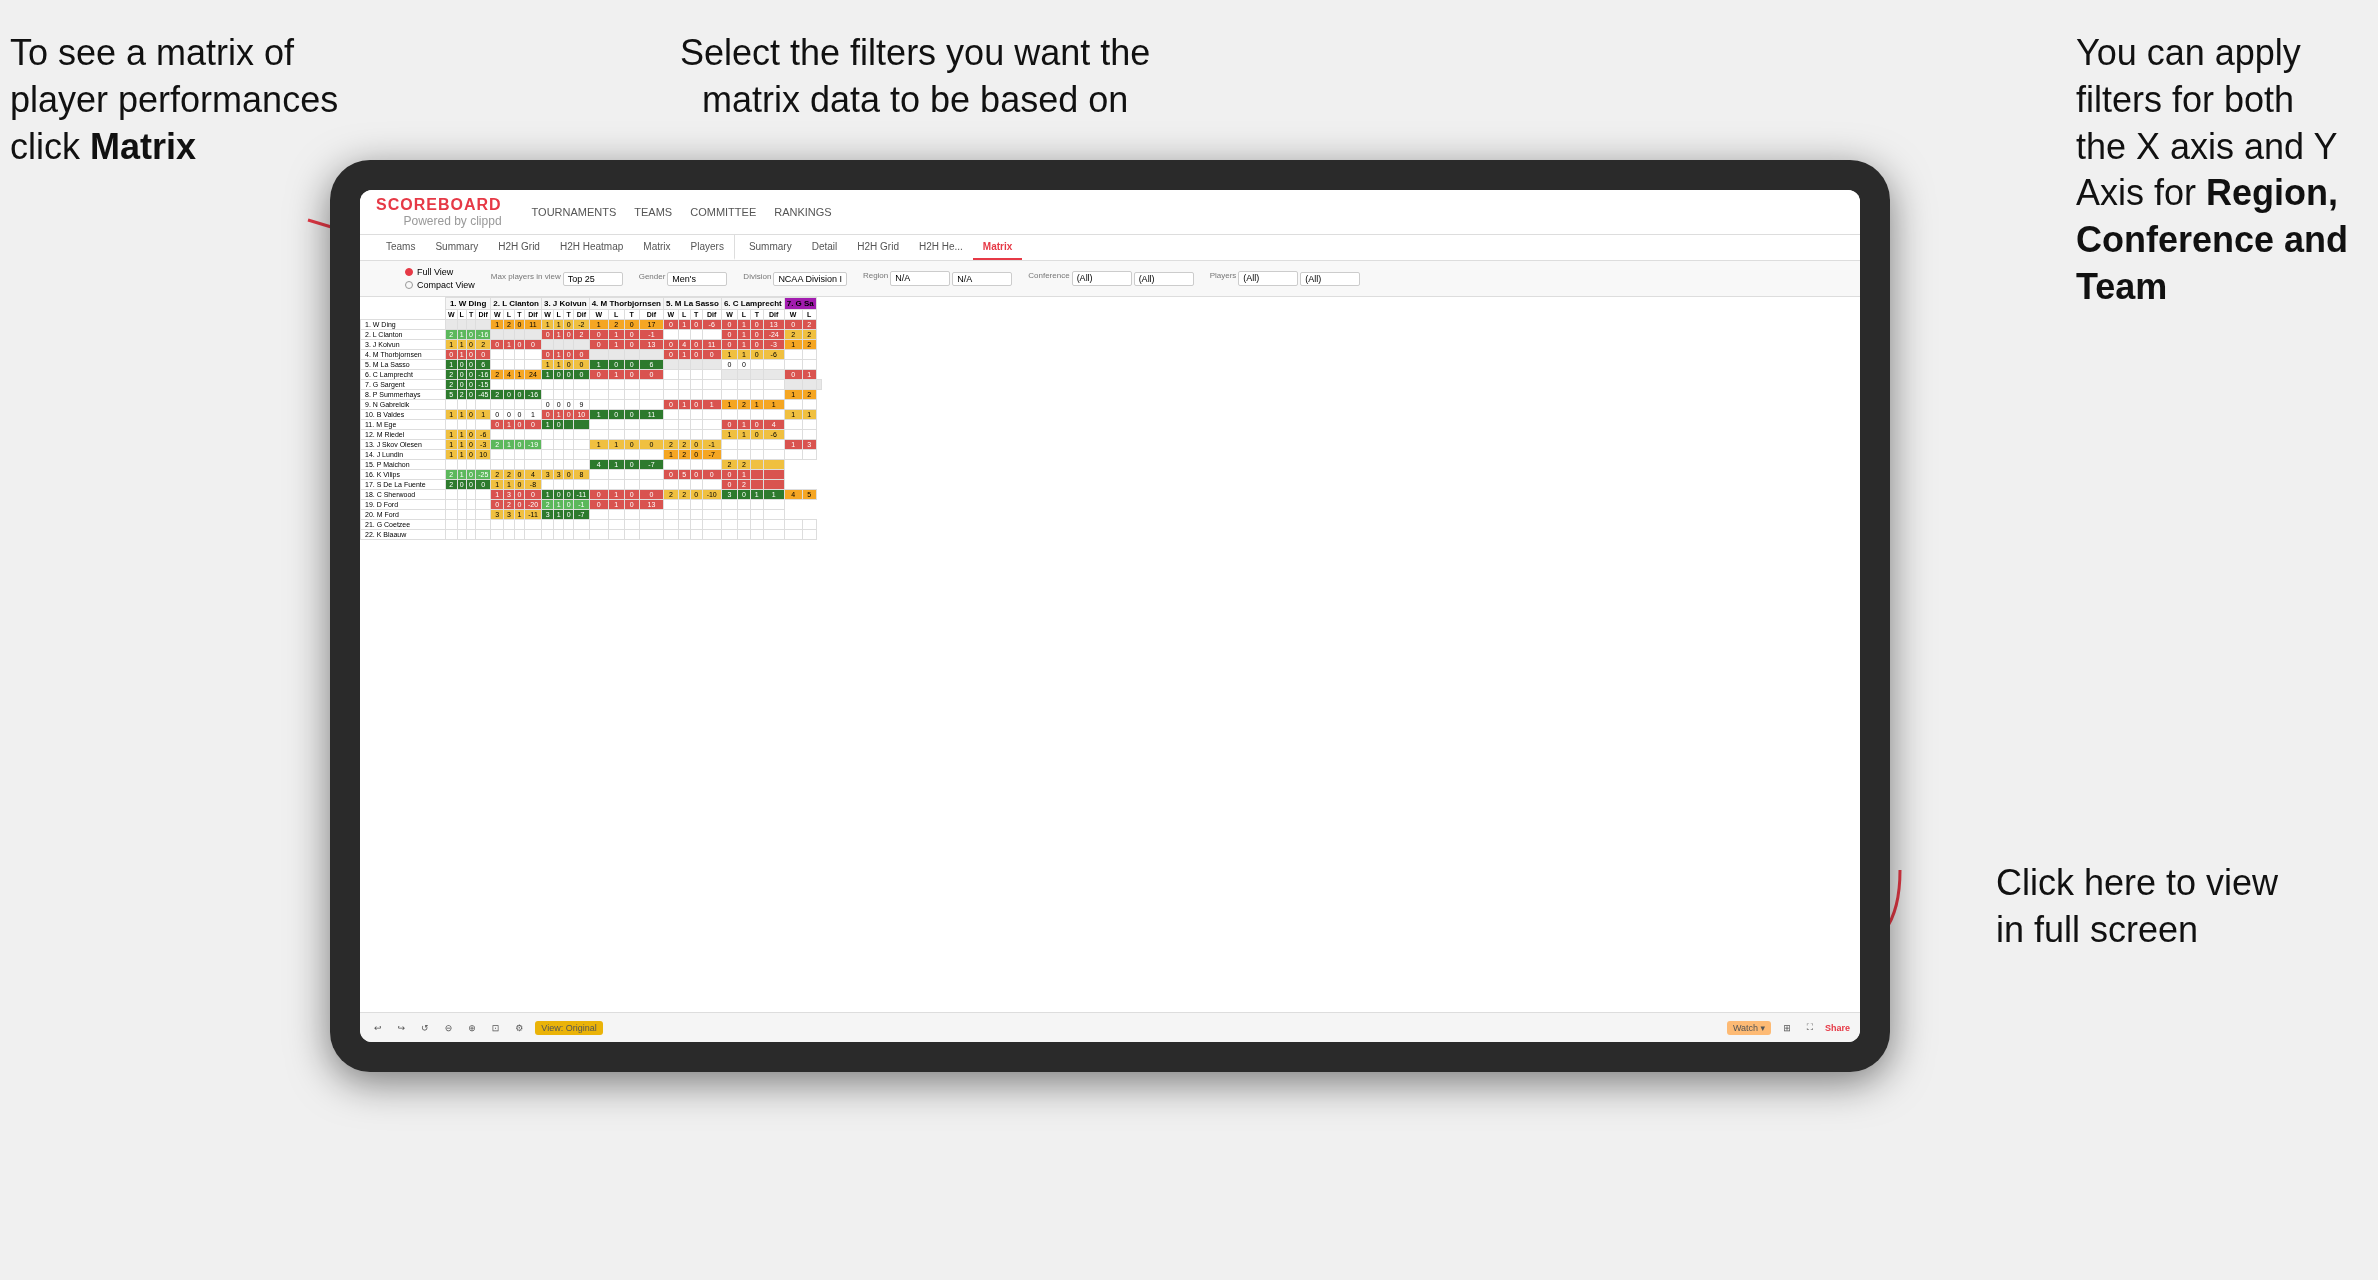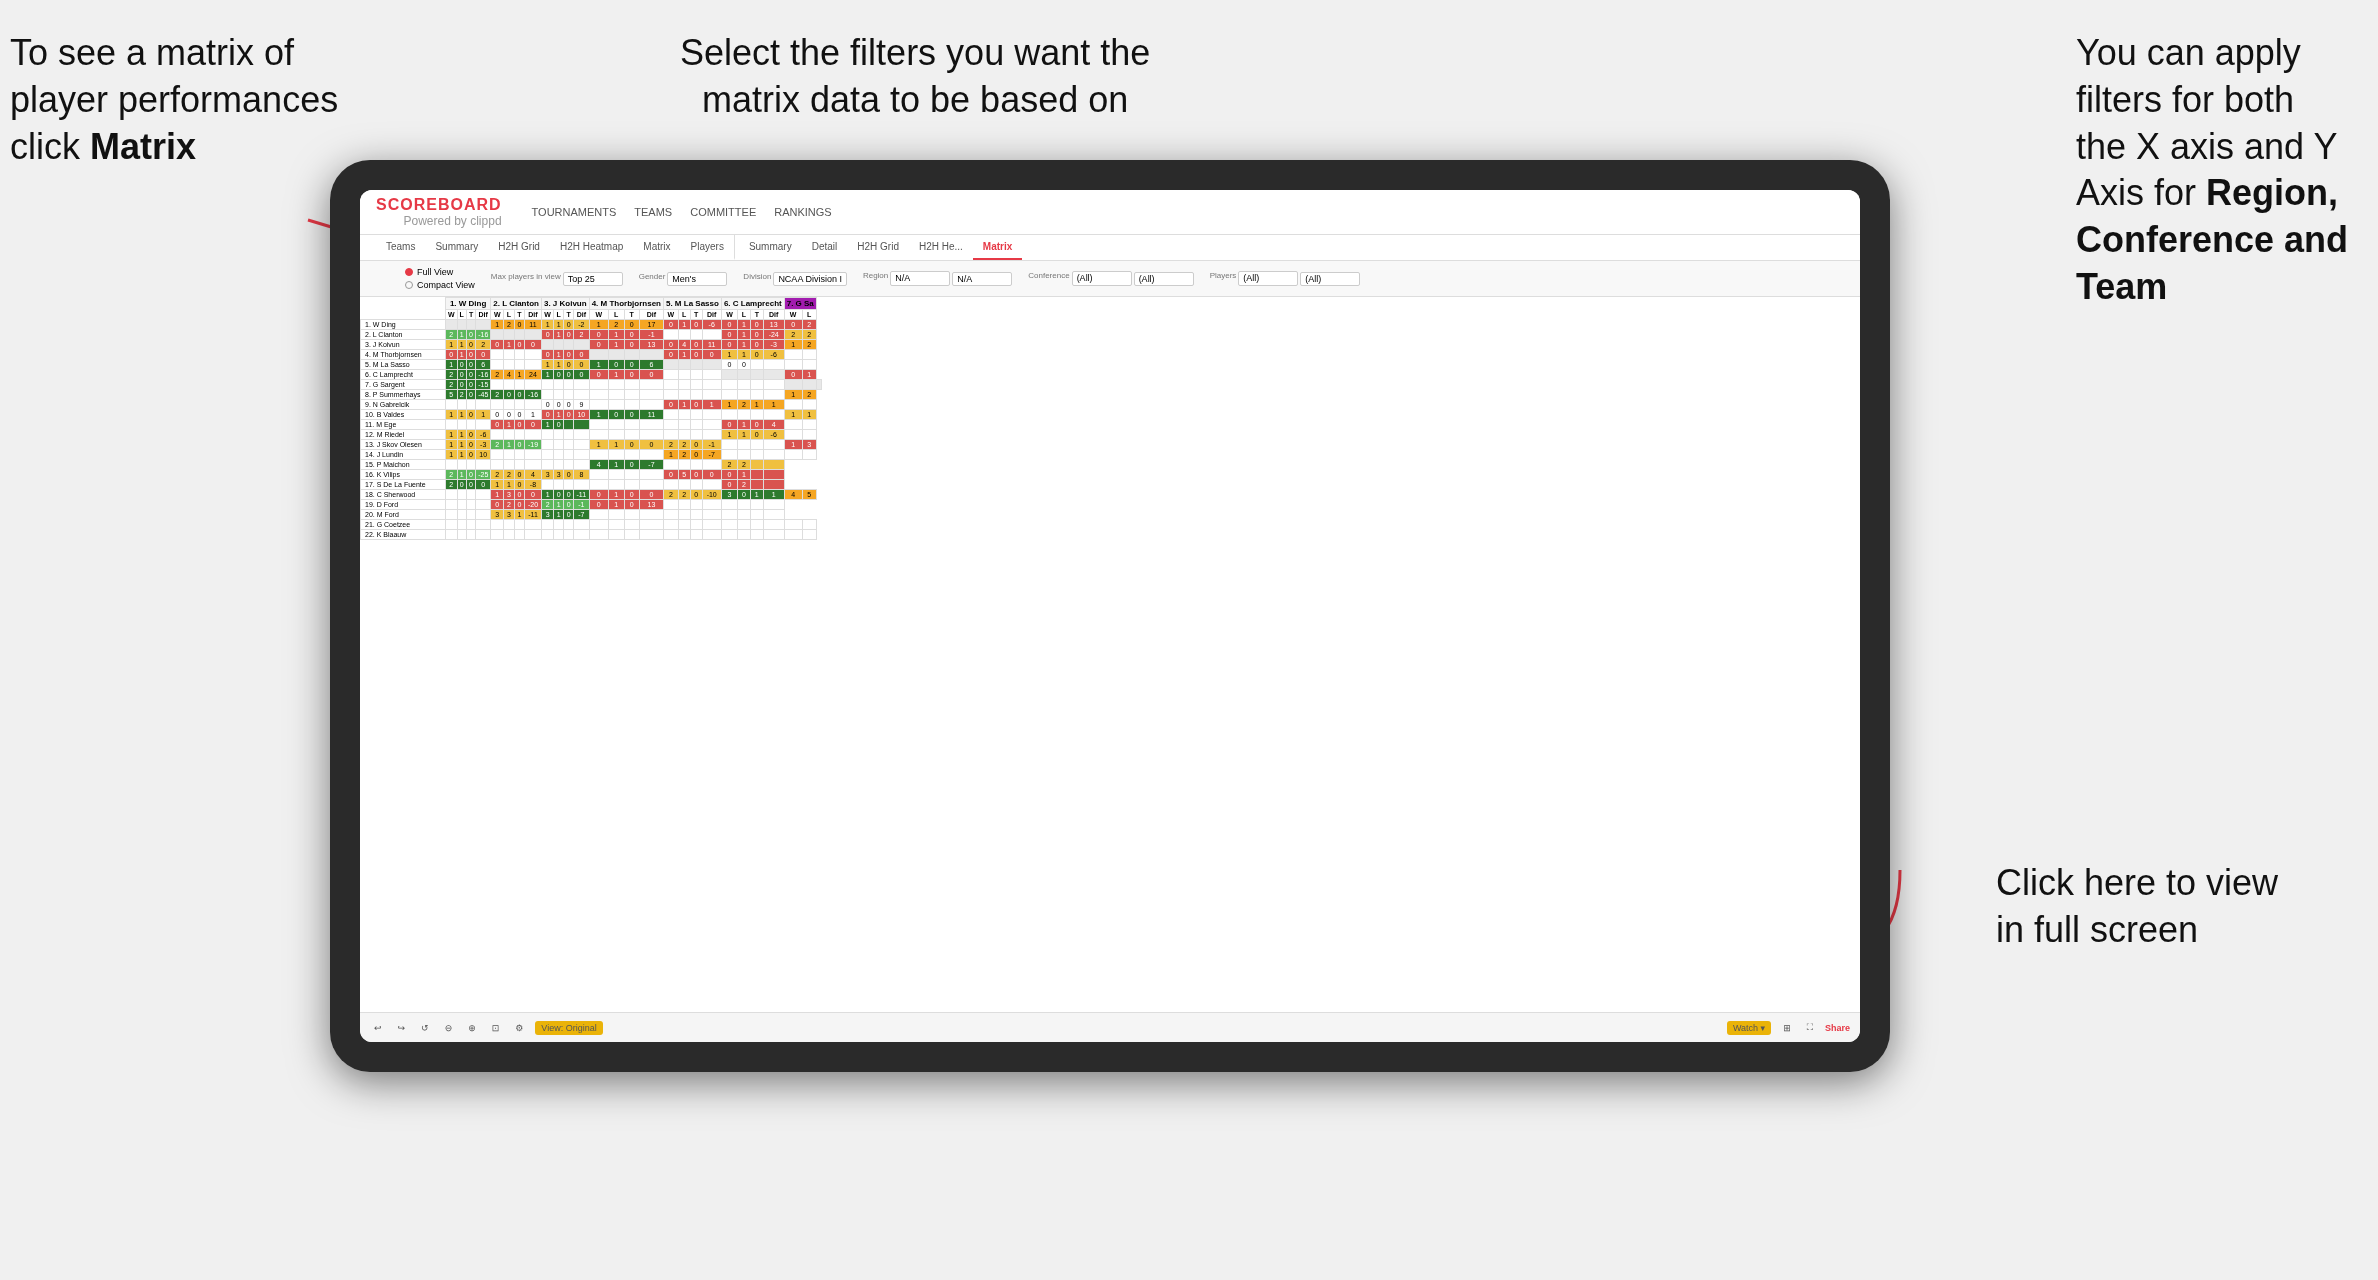--- a/index.html
+++ b/index.html
@@ -240,21 +240,21 @@
     }
 
     .view-label {
       background: #eab308;
       padding: 2px 6px;
       border-radius: 3px;
       font-size: 9px;
     }
 
     .watch-btn {
-      background: #eab308;
+      background: #fdba74;
       padding: 2px 6px;
       border-radius: 3px;
       font-size: 9px;
     }
 
     .share-btn {
       color: #e63946;
       font-size: 9px;
       font-weight: bold;
     }

